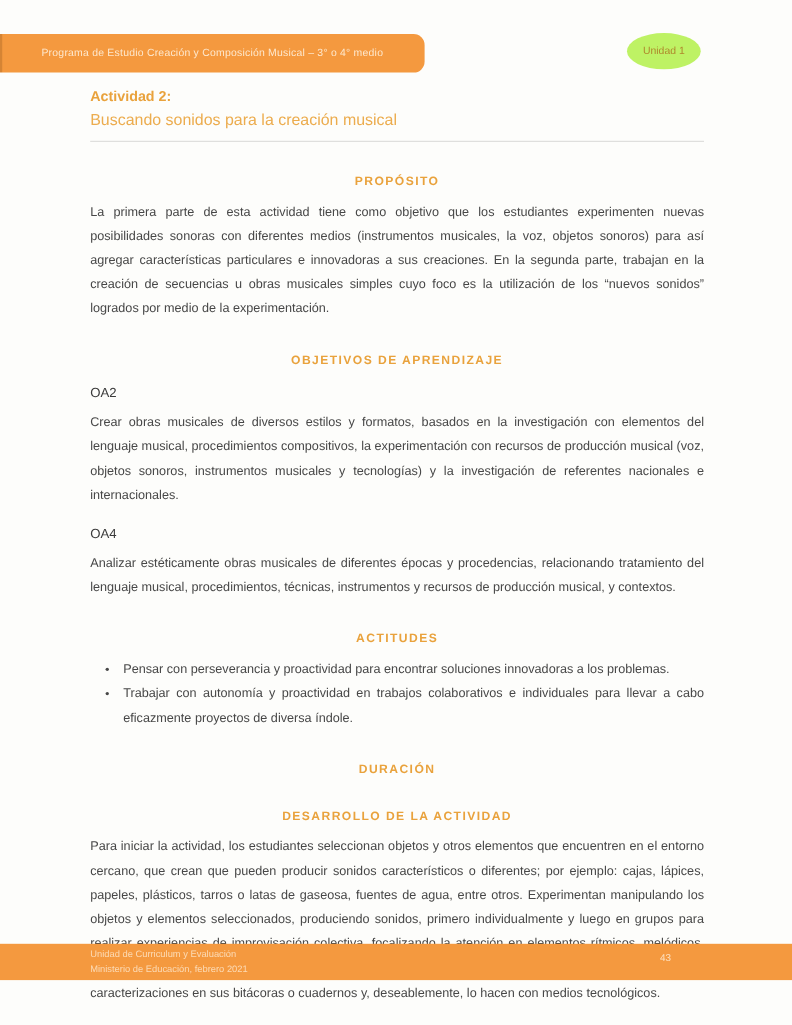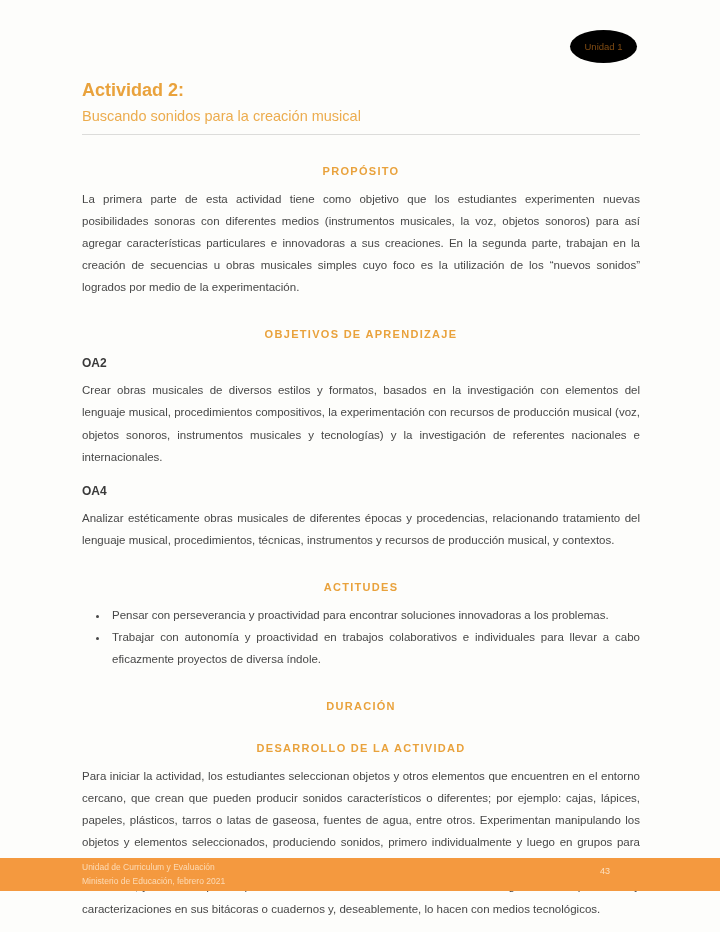--- a/index.html
+++ b/index.html
@@ -35,40 +35,40 @@
     letter-spacing: 0.2px;
     white-space: nowrap;
   }
   
   .unit-badge {
     position: absolute;
     top: 30px;
     left: 570px;
     width: 67px;
     height: 33px;
-    background: #000000;
+    background: #bef264;
     border-radius: 50%;
     display: flex;
     align-items: center;
     justify-content: center;
   }
   .unit-badge span {
     color: rgba(170, 100, 25, 0.75);
     font-size: 9.5px;
   }
   
   .content {
     position: absolute;
     top: 80px;
     left: 82px;
     width: 558px;
   }
   .activity-title {
     margin: 0 0 7px 0;
-    font-size: 18px;
+    font-size: 13px;
     font-weight: bold;
     color: #E9A23C;
   }
   .activity-subtitle {
     margin: 0 0 10px 0;
     font-size: 14.5px;
     font-weight: normal;
     color: #ECAC4E;
   }
   .divider {
@@ -87,21 +87,21 @@
   .body-text {
     margin: 0;
     font-size: 11.5px;
     line-height: 1.92;
     color: #474747;
     text-align: justify;
   }
   .oa-code {
     margin: 16px 0 9px 0;
     font-size: 12px;
-    font-weight: bold;
+    font-weight: normal;
     color: #3A3A3A;
   }
   .bullet-list {
     margin: 4px 0 0 0;
     padding-left: 27px;
     font-size: 11.5px;
     line-height: 1.92;
     color: #474747;
   }
   .bullet-list li {
@@ -131,20 +131,23 @@
     top: 8px;
     font-size: 9px;
     color: rgba(255, 243, 224, 0.8);
   }
 </style>
 </head>
 <body>
 
 <div class="page">
 
+  <div class="topbar">
+    <span>Programa de Estudio Creación y Composición Musical – 3° o 4° medio</span>
+  </div>
 
   <div class="unit-badge">
     <span>Unidad 1</span>
   </div>
 
   <div class="content">
 
     <h1 class="activity-title">Actividad 2:</h1>
     <h2 class="activity-subtitle">Buscando sonidos para la creación musical</h2>
     <hr class="divider">

